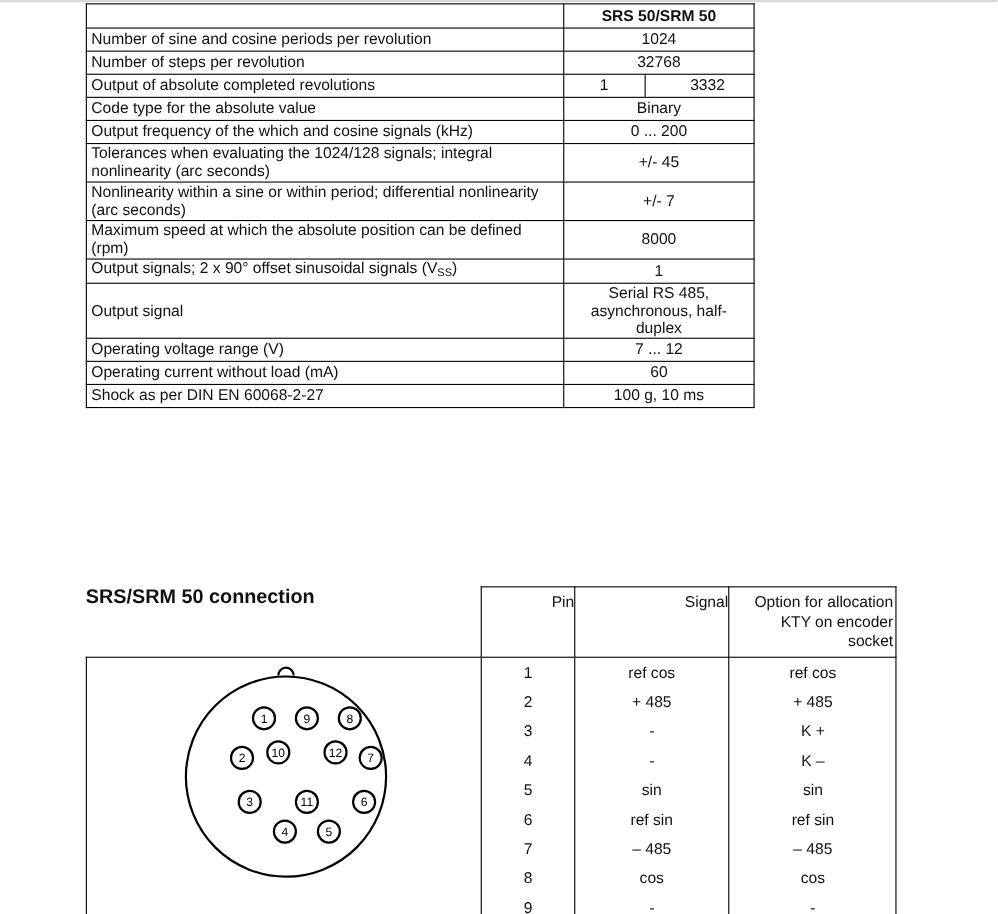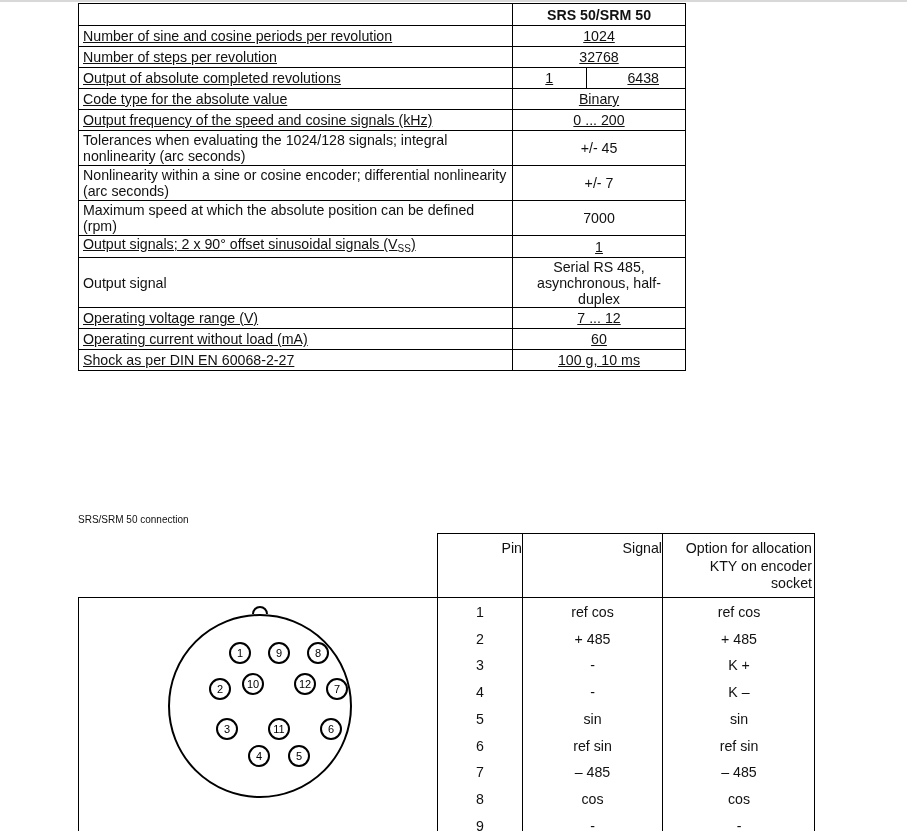--- a/index.html
+++ b/index.html
@@ -6,29 +6,29 @@
     body { width:907px; height:831px; position:relative; overflow:hidden;
            font-family:"Liberation Sans", sans-serif; color:#111; }
     .topline { position:absolute; left:0; top:0; width:907px; height:2px; background:#d8d8d8; }
     
     table.spec { position:absolute; left:78px; top:3px; border-collapse:collapse;
                  width:608px; font-size:14.2px; }
     table.spec td { border:1px solid #000; padding:0 4px; line-height:16px; vertical-align:middle; }
     table.spec td.lbl { width:425px; text-align:left; }
     table.spec td.val { text-align:center; }
     table.spec td.hdr { text-align:center; font-weight:bold; height:21px; }
-    table.spec tr.r1 td { height:20px;text-decoration:underline; }
+    table.spec tr.r1 td { height:20px; }
     table.spec tr.r2 td { height:34px; }
     table.spec tr.r3 td { height:49px; }
     .splitcell { display:flex; width:100%; }
     .splitcell span { flex:1; text-align:center; }
     .splitcell span:first-child { border-right:1px solid #000; }
     sub { font-size:10px; vertical-align:-3px;text-align:center; }
 
-    .section-title { position:absolute; left:78px; top:514px; font-weight:normal; font-size:10px; }
+    .section-title { position:absolute; left:78px; top:532px; font-weight:bold; font-size:18px; }
 
     
     .conn { position:absolute; left:78px; top:533px; width:737px; font-size:14.2px; }
     .hline { position:absolute; background:#000; }
     .vline { position:absolute; background:#000; width:1px; }
     .hcell { position:absolute; text-align:right; line-height:17.5px; }
     .pinrow { position:absolute; left:360px; width:377px; height:27px; }
     .pinrow span { position:absolute; top:0; text-align:center; line-height:20px; }
     .diagram { position:absolute; left:80px; top:70px; }
   </style>
@@ -49,43 +49,43 @@
   </tr>
   <tr class="r1">
     <td class="lbl">Number of steps per revolution</td>
     <td class="val">32768</td>
   </tr>
   <tr class="r1">
     <td class="lbl">Output of absolute completed revolutions</td>
     <td class="val" style="padding:0">
       <div class="splitcell">
         <span style="line-height:20px">1</span>
-        <span style="line-height:20px; text-align:right; padding-right:26px">6438</span>
+        <span style="line-height:20px; text-align:right; padding-right:26px">3332</span>
       </div>
     </td>
   </tr>
   <tr class="r1">
     <td class="lbl">Code type for the absolute value</td>
     <td class="val">Binary</td>
   </tr>
   <tr class="r1">
-    <td class="lbl">Output frequency of the speed and cosine signals (kHz)</td>
+    <td class="lbl">Output frequency of the which and cosine signals (kHz)</td>
     <td class="val">0 ... 200</td>
   </tr>
   <tr class="r2">
     <td class="lbl">Tolerances when evaluating the 1024/128 signals; integral nonlinearity (arc seconds)</td>
     <td class="val">+/- 45</td>
   </tr>
   <tr class="r2">
-    <td class="lbl">Nonlinearity within a sine or cosine encoder;  differential nonlinearity (arc seconds)</td>
+    <td class="lbl">Nonlinearity within a sine or within period;  differential nonlinearity (arc seconds)</td>
     <td class="val">+/- 7</td>
   </tr>
   <tr class="r2">
     <td class="lbl">Maximum speed at which the absolute position can be defined (rpm)</td>
-    <td class="val">7000</td>
+    <td class="val">8000</td>
   </tr>
   <tr class="r1">
     <td class="lbl"><span>Output signals; 2 x 90° offset sinusoidal signals (V</span><sub>SS</sub><span>)</span></td>
     <td class="val">1</td>
   </tr>
   <tr class="r3">
     <td class="lbl">Output signal</td>
     <td class="val" style="padding:0 14px">Serial RS 485, asynchronous, half-duplex</td>
   </tr>
   <tr class="r1">

